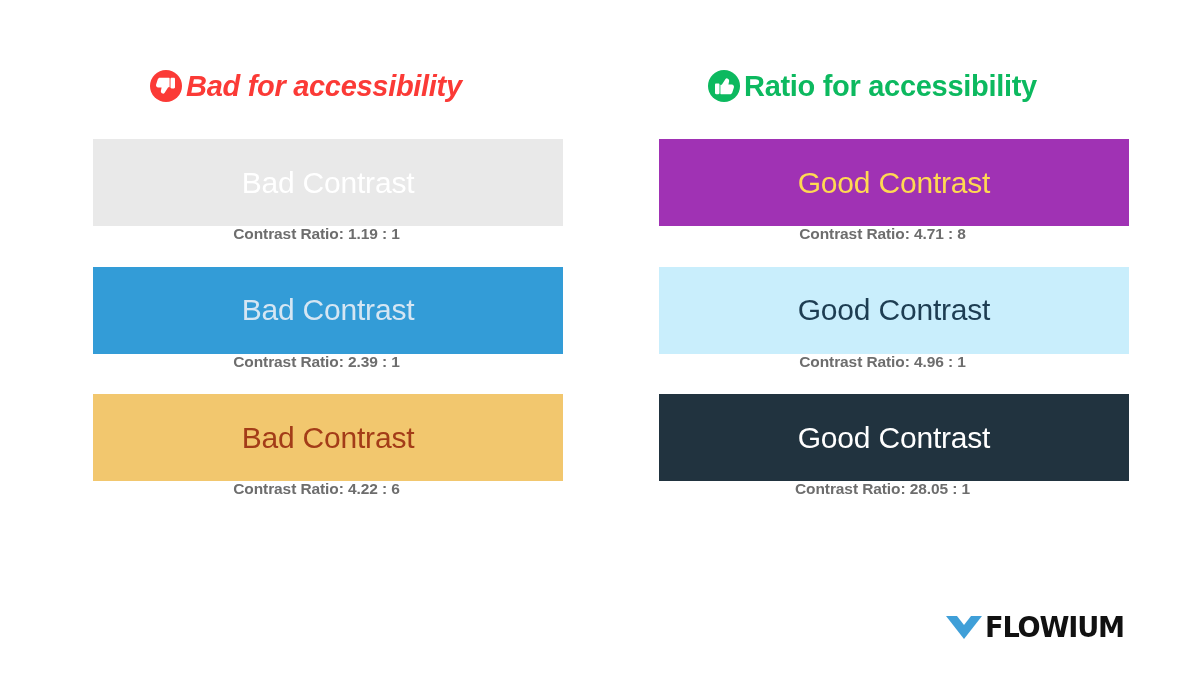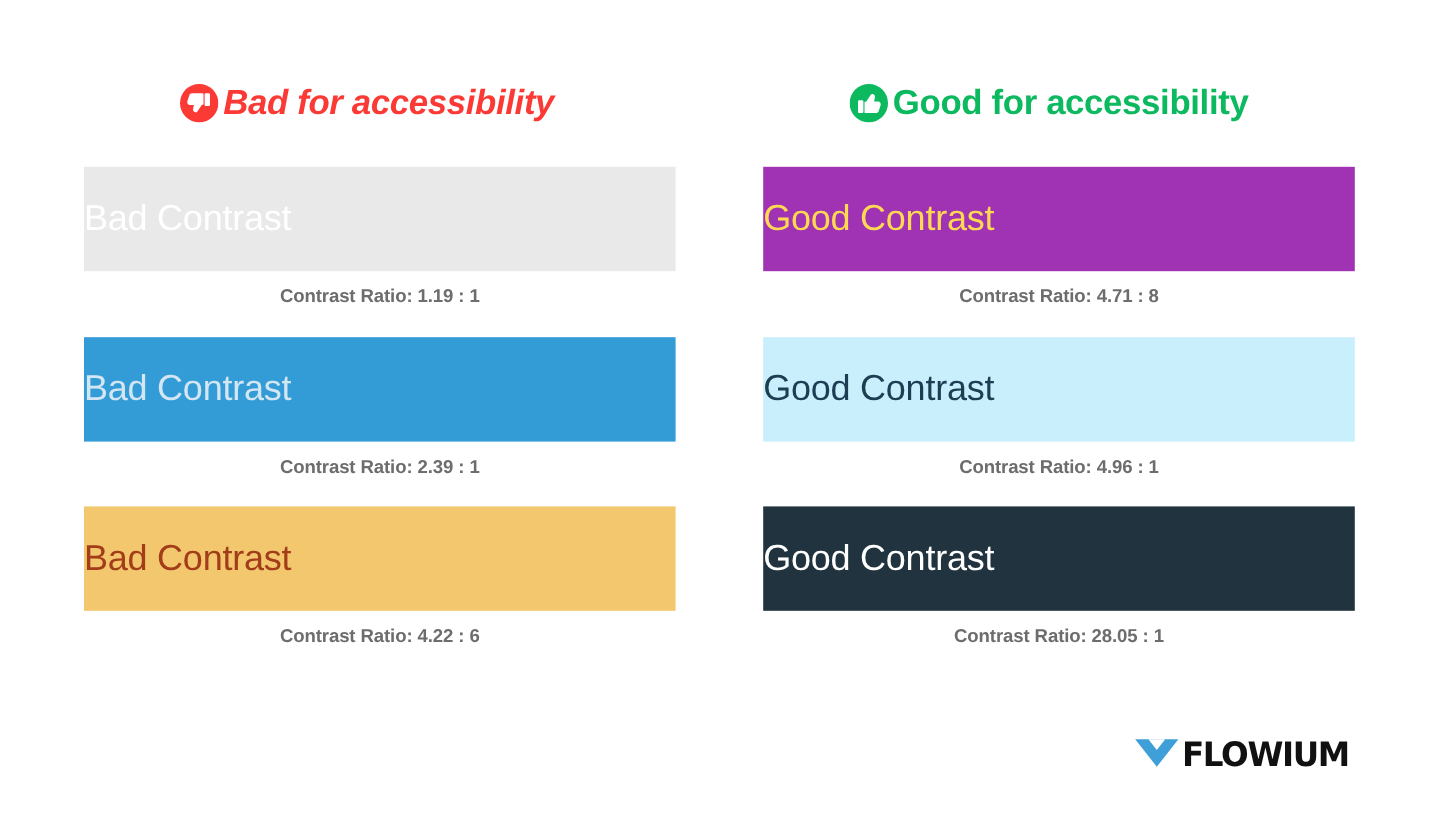--- a/index.html
+++ b/index.html
@@ -61,37 +61,37 @@
   .column.left  { left: 70px; }
   .column.right { left: 636px; }
 
   .swatch-block { margin-bottom: 9px; }
   .swatch-block:last-child { margin-bottom: 0; }
 
   .swatch {
     height: 87px;
     display: flex;
     align-items: center;
-    justify-content: flex-start;
+    justify-content: center;
+    margin-left: 23px;
   }
   .swatch-label {
     font-size: 30px;
     font-weight: 400;
     letter-spacing: -0.2px;
     line-height: 1;
     white-space: nowrap;
   }
 
   .ratio {
     text-align: center;
     font-size: 15.5px;
     font-weight: 700;
     color: #6d6d6d;
     letter-spacing: -0.1px;
-    padding-top: 14px;
     padding-bottom: 16px;
     line-height: 1;
   }
 
   
   .logo {
     position: absolute;
     left: 944px;
     top: 611px;
     display: flex;
@@ -131,21 +131,21 @@
   <div class="col-header good">
     <span class="badge-icon">
       <svg width="32" height="32" viewBox="0 0 32 32" aria-hidden="true">
         <circle cx="16" cy="16" r="16" fill="#0cb95f"></circle>
         <g fill="#ffffff">
           <path d="M8.1 13.6h2.3c.6 0 1.1.5 1.1 1.1v8.4c0 .6-.5 1.1-1.1 1.1H8.1c-.6 0-1.1-.5-1.1-1.1v-8.4c0-.6.5-1.1 1.1-1.1z"></path>
           <path d="M12.9 24.2H22c1 0 1.9-.6 2.2-1.5l1.7-5.1c.5-1.5-.6-3.1-2.2-3.1h-3.3l.7-3.2c.3-1.3-.5-2.6-1.8-2.9-.7-.2-1.4.1-1.8.7l-3.7 5.7h-.9c-.3 0-.5.2-.5.5v8.4c0 .3.2.5.5.5z"></path>
         </g>
       </svg>
     </span>
-    <span class="col-header-label">Good for accessibility</span>
+    <span class="col-header-label">Ratio for accessibility</span>
   </div>
 
   <div class="column left">
 
     <div class="swatch-block">
       <div class="swatch" style="background:#e9e9e9;">
         <span class="swatch-label" style="color:#ffffff;">Bad Contrast</span>
       </div>
       <div class="ratio">Contrast Ratio: 1.19 : 1</div>
     </div>

